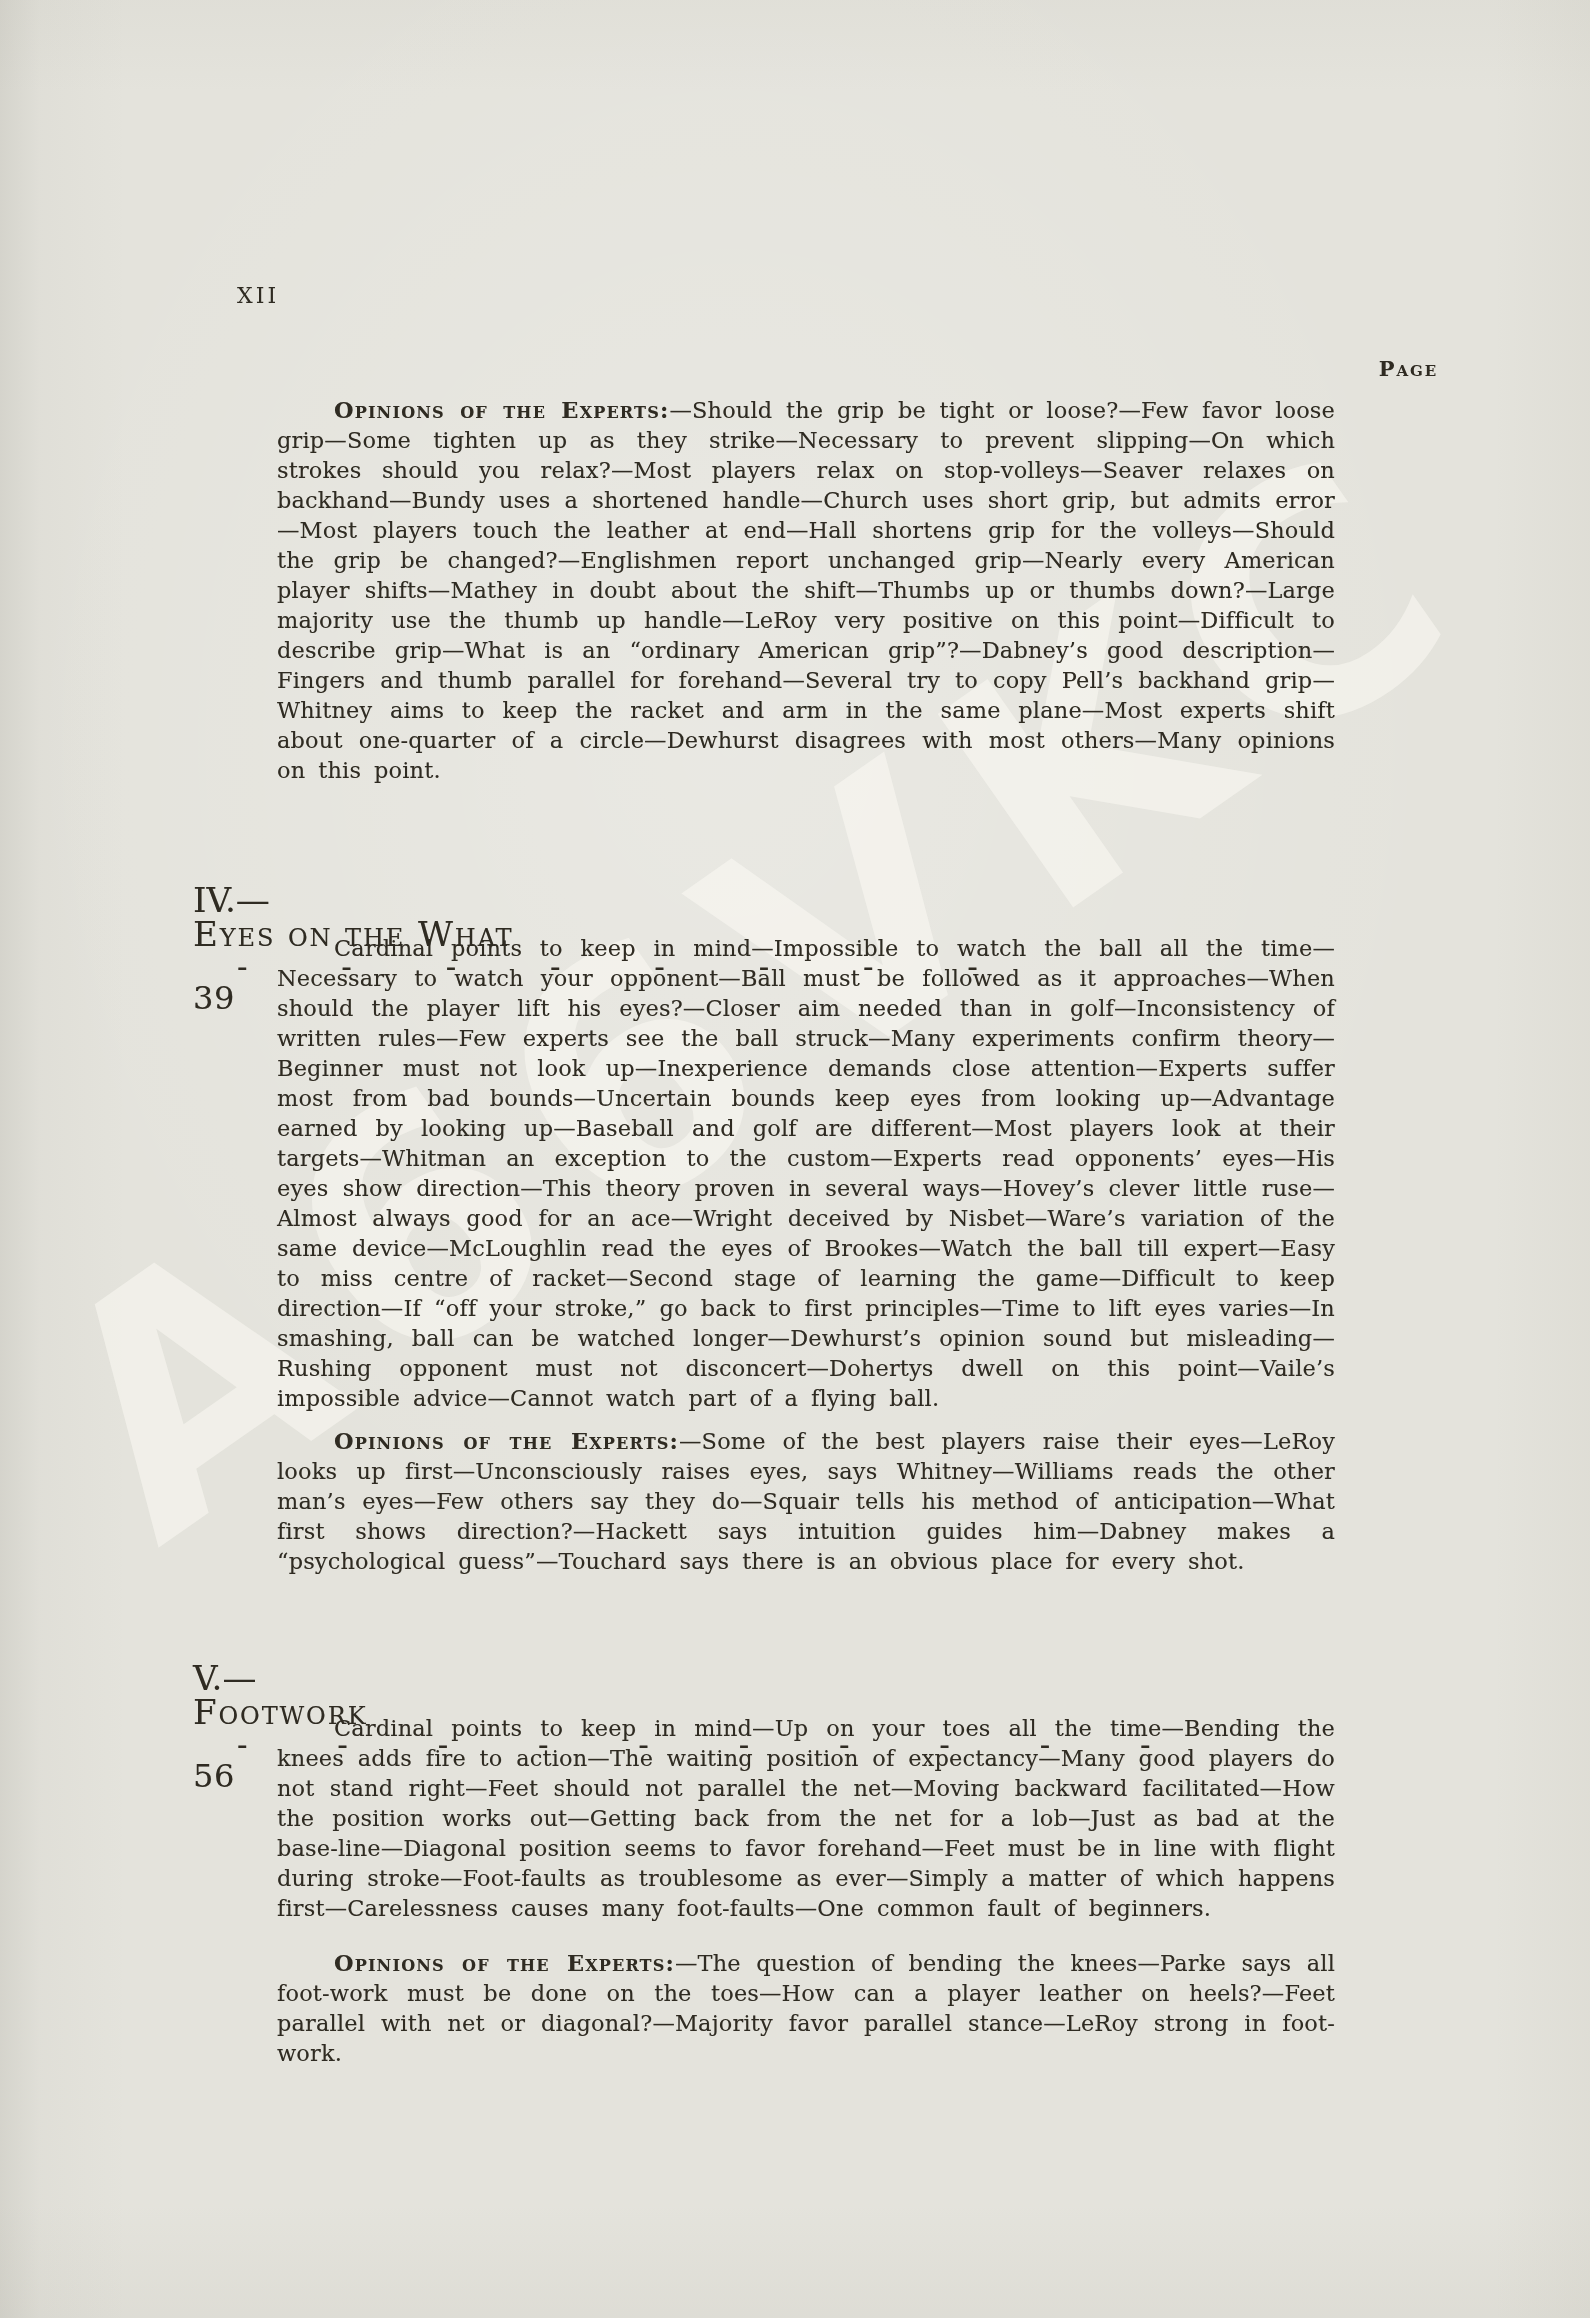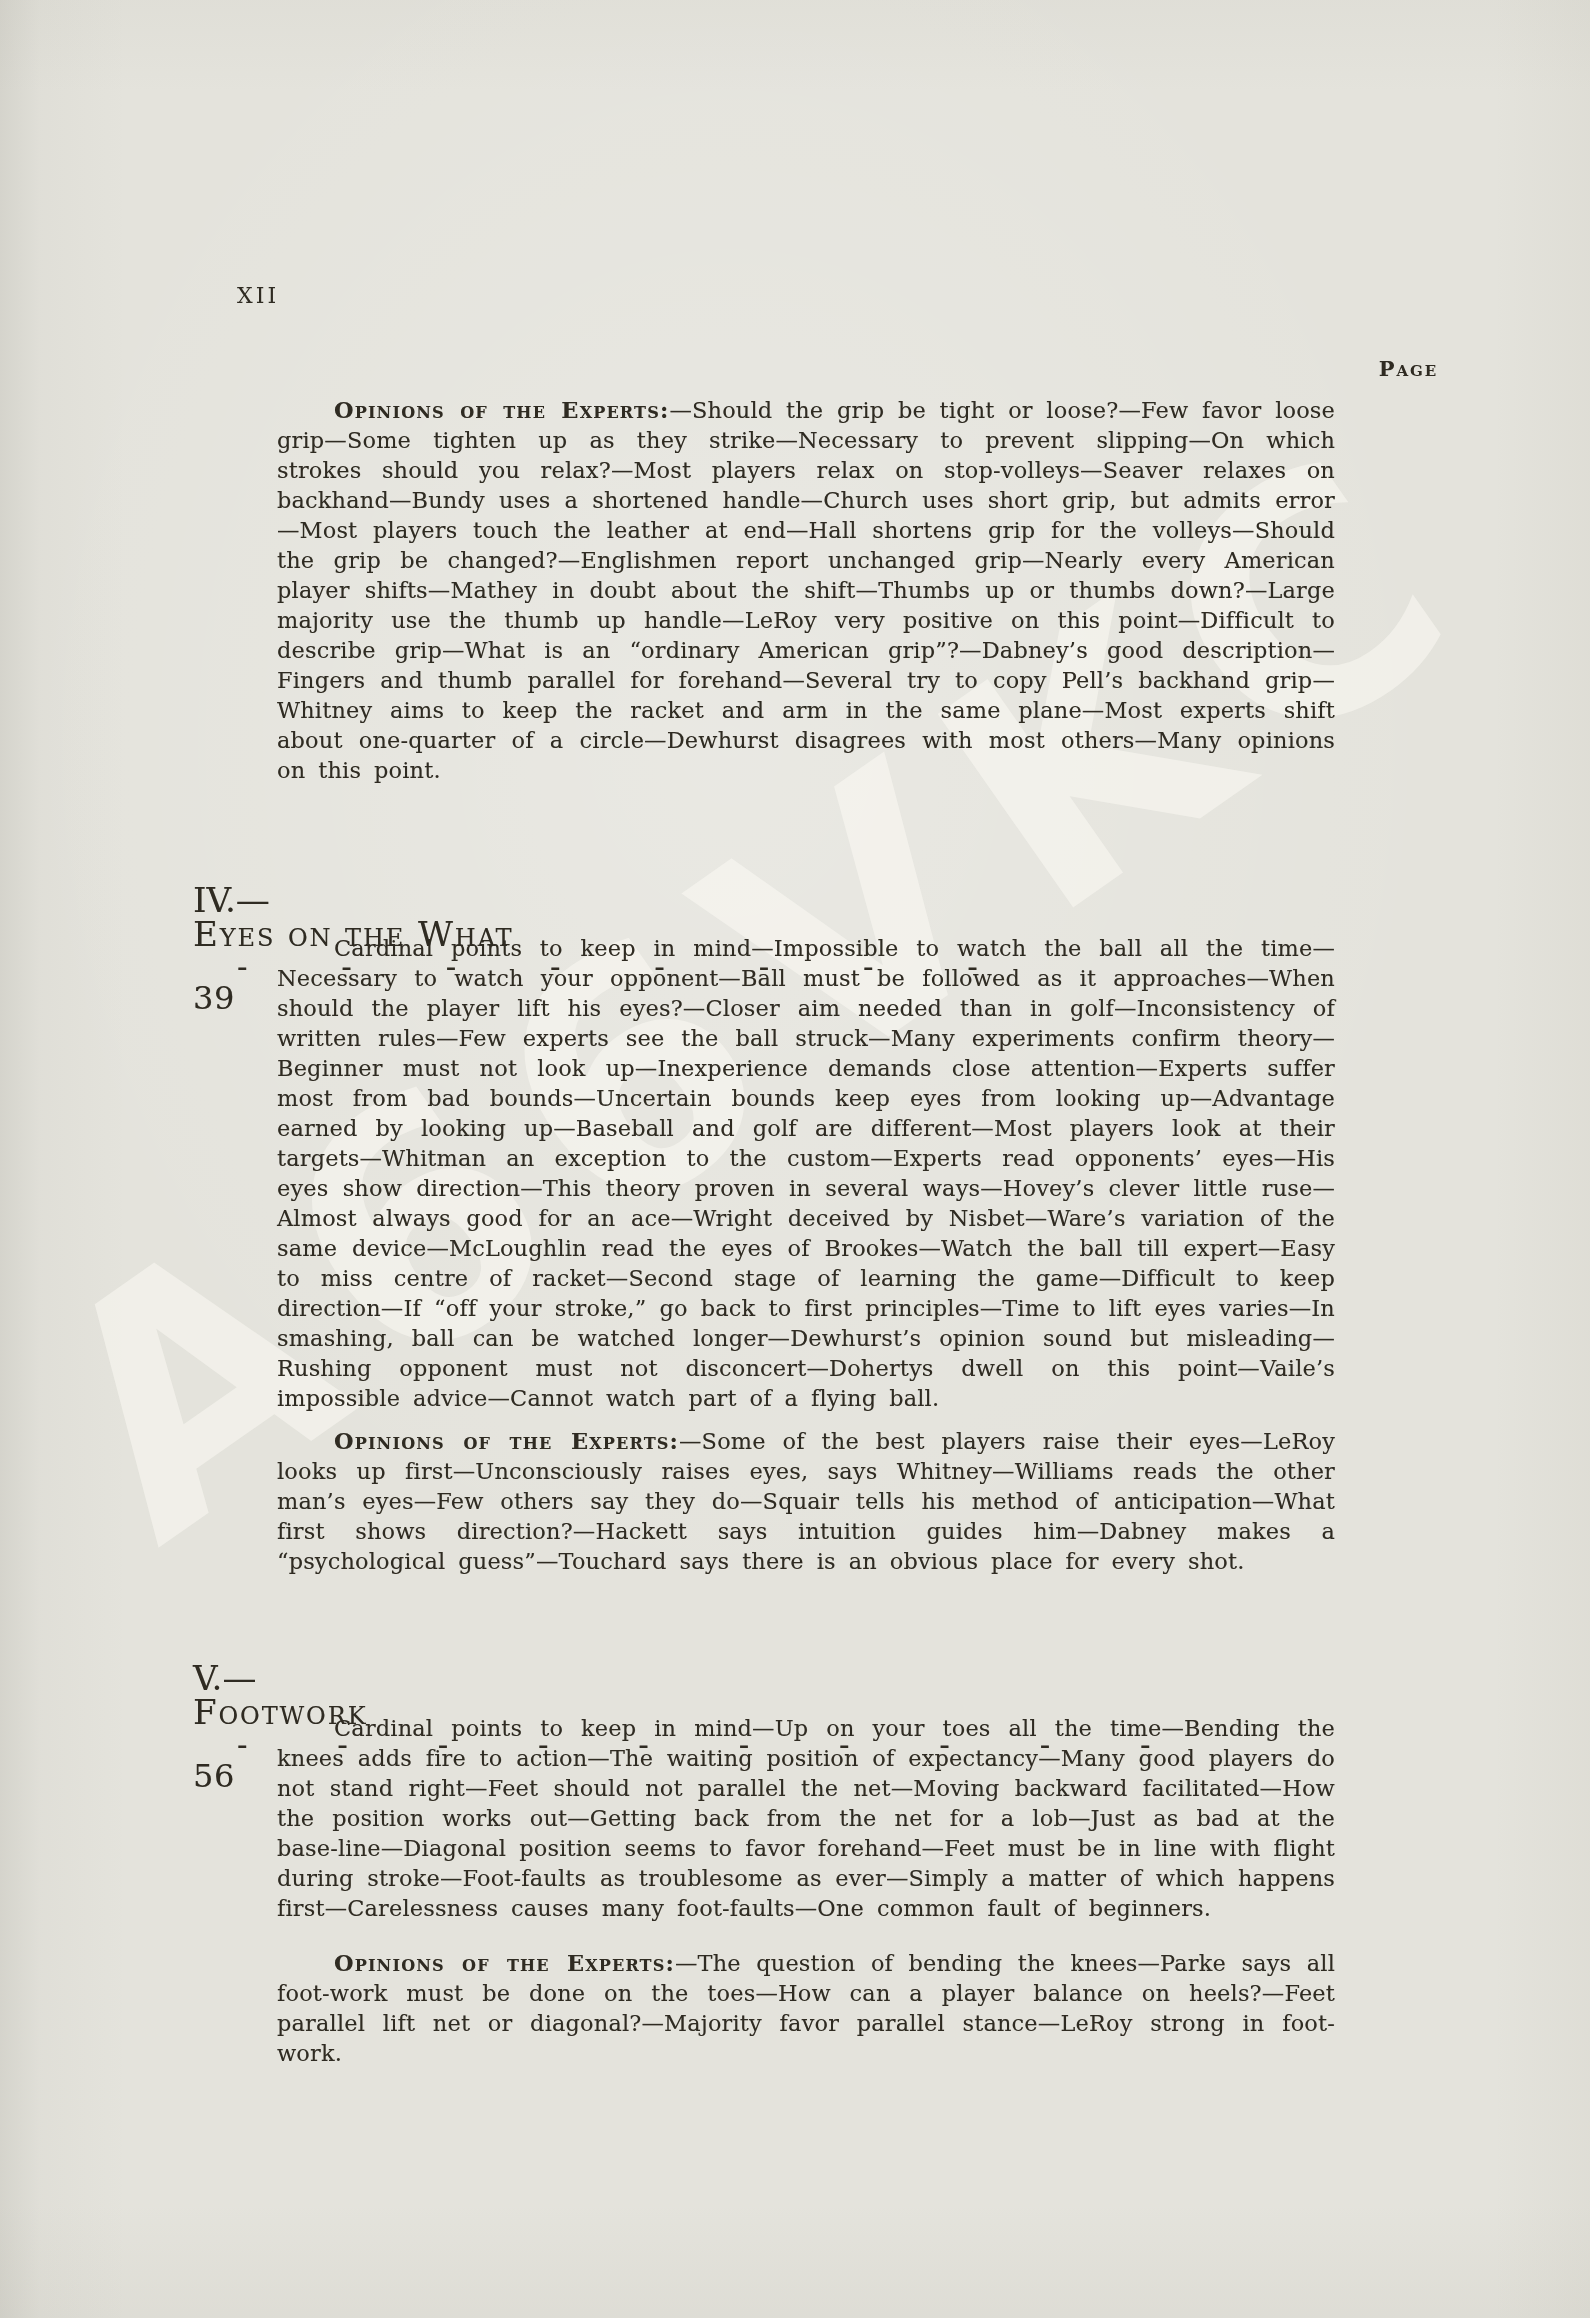--- a/index.html
+++ b/index.html
@@ -177,18 +177,18 @@
         <span class="section-title">Footwork</span>
       <span class="leaders">- - - - - - - - - -</span>
       <span class="section-page-no">56</span>
     </div>
 
     <p class="toc-para p-foot-cardinal">
       <span>Cardinal points to keep in mind—Up on your toes all the time—Bending the knees adds fire to action—The waiting position of expectancy—Many good players do not stand right—Feet should not parallel the net—Moving backward facilitated—How the position works out—Getting back from the net for a lob—Just as bad at the base-line—Diagonal position seems to favor forehand—Feet must be in line with flight during stroke—Foot-faults as troublesome as ever—Simply a matter of which happens first—Carelessness causes many foot-faults—One common fault of beginners.</span>
     </p>
 
     <p class="toc-para p-foot-opinions">
-      <span class="lead">Opinions of the Experts:</span><span>—The question of bending the knees—Parke says all foot-work must be done on the toes—How can a player balance on heels?—Feet parallel lift net or diagonal?—Majority favor parallel stance—LeRoy strong in foot-work.</span>
+      <span class="lead">Opinions of the Experts:</span><span>—The question of bending the knees—Parke says all foot-work must be done on the toes—How can a player leather on heels?—Feet parallel with net or diagonal?—Majority favor parallel stance—LeRoy strong in foot-work.</span>
     </p>
 
   </div>
 </div>
 
 
 </body></html>

